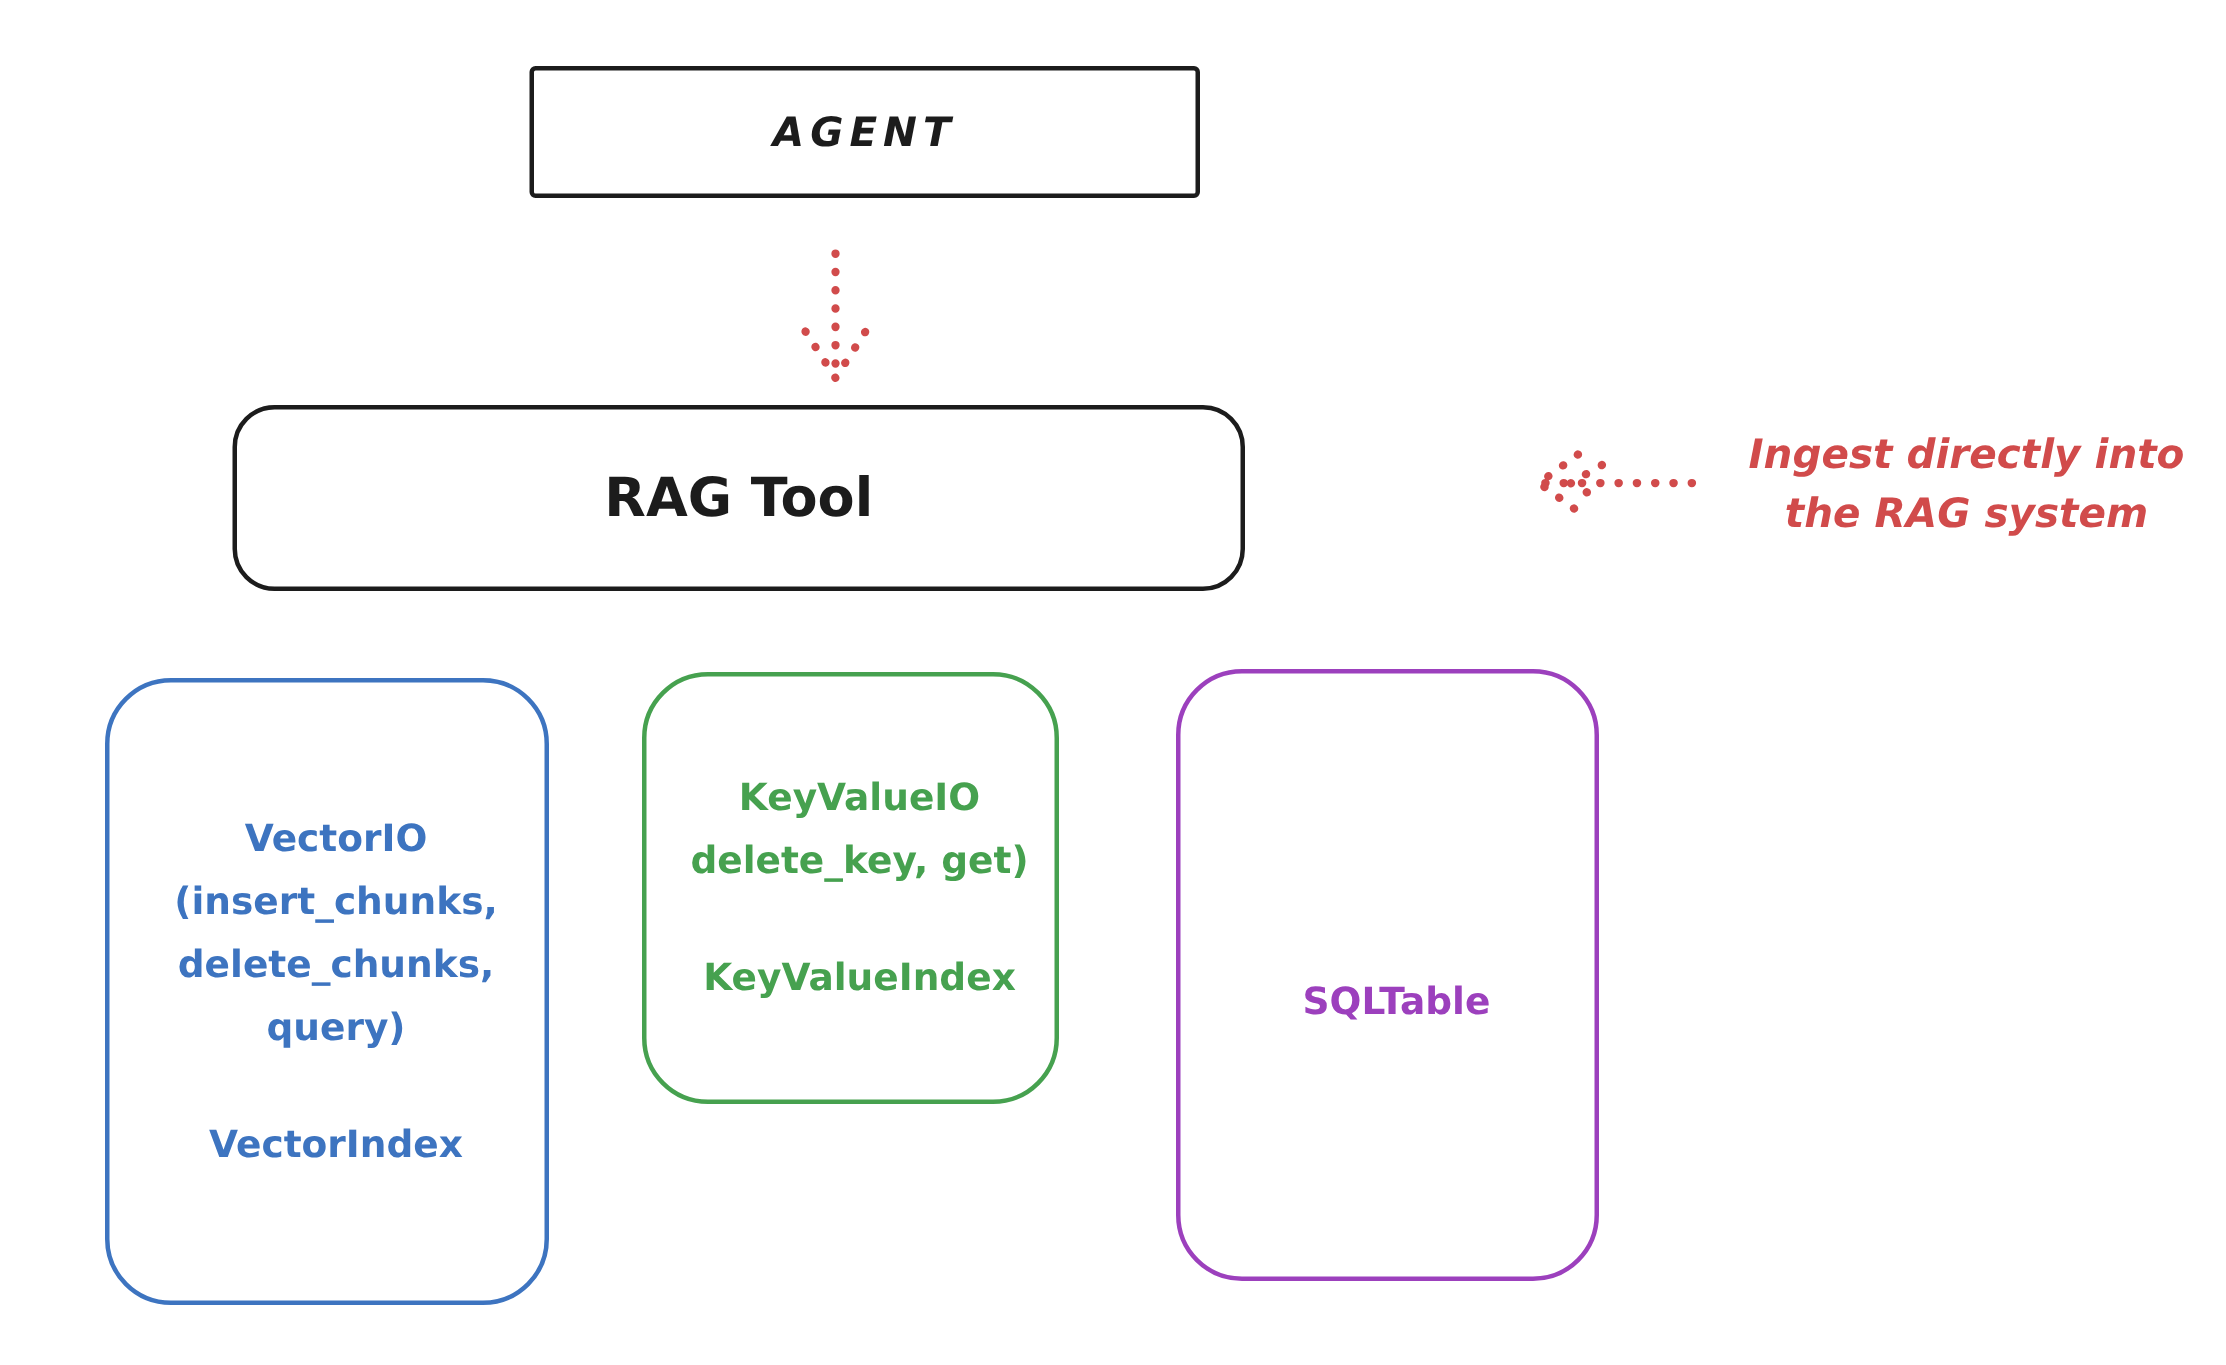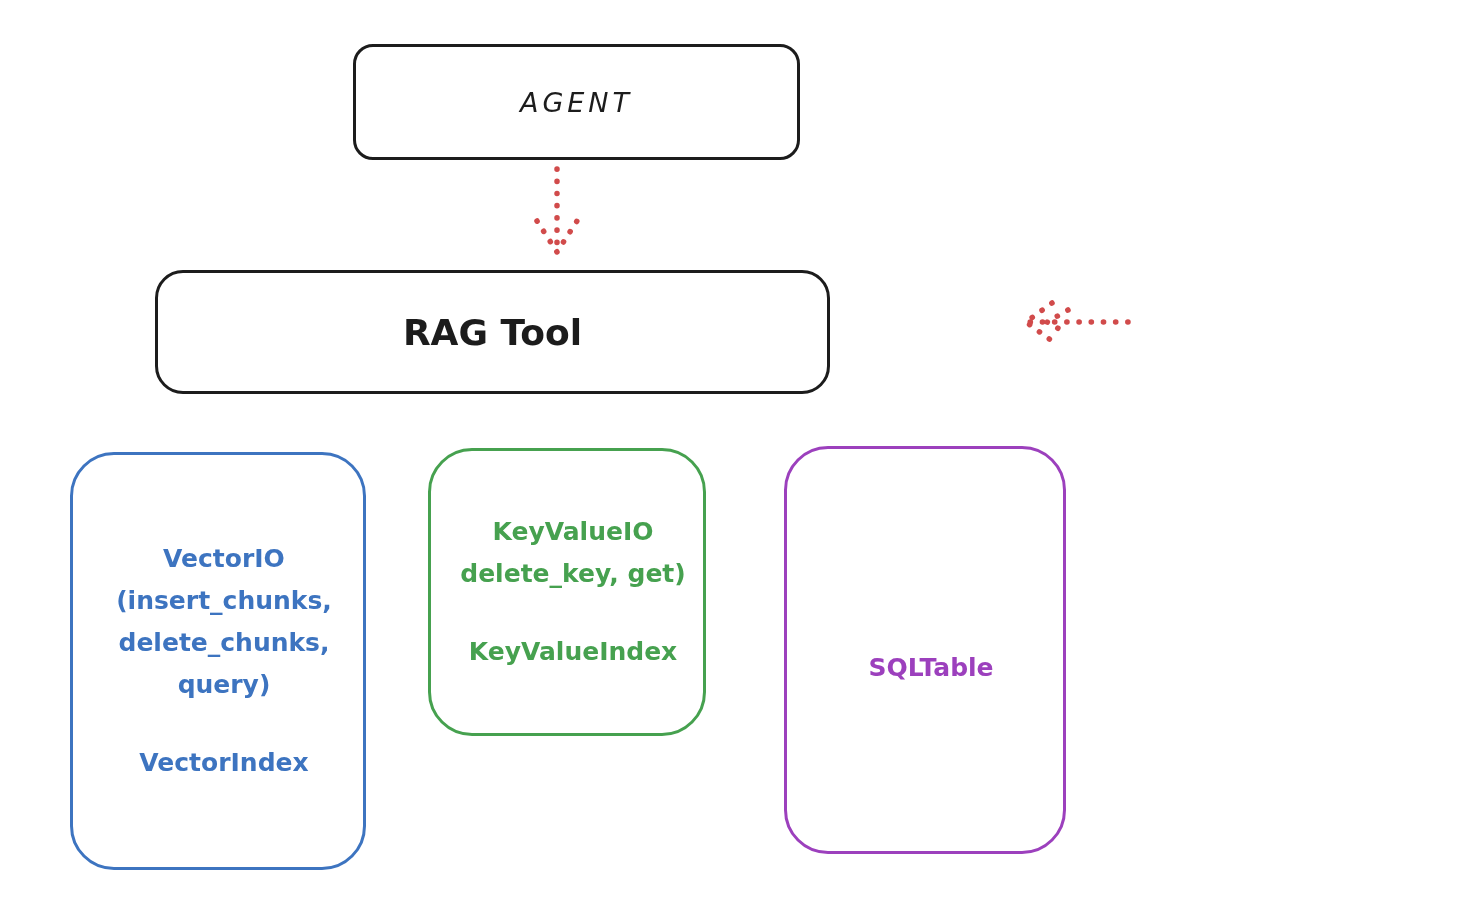--- a/index.html
+++ b/index.html
@@ -25,24 +25,24 @@
     align-items: center;
     justify-content: center;
     text-align: center;
   }
   .box-black {
     border: 3.5px solid #1c1c1c;
     color: #1c1c1c;
   }
   .agent-box {
     left: 353px; top: 44px;
-    width: 447px; height: 116px;
-    border-radius: 20px;
+    width: 447px; height: 88px;
+    border-radius: 4px;
     font-size: 27px;
-    font-weight: 400;
+    font-weight: 700;
     letter-spacing: 4px;
     font-style: italic;
   }
   .rag-box {
     left: 155px; top: 270px;
     width: 675px; height: 124px;
     border-radius: 28px;
     font-size: 36px;
     font-weight: 600;
   }
@@ -121,20 +121,24 @@
       <path class="dotted" d="M557,169 L557,252"></path>
       <path class="dotted" d="M537,221 L557,252 L577,221"></path>
     </g>
     <g>
       <path class="dotted" d="M1128,322 L1028,322"></path>
       <path class="dotted" d="M1052,303 L1026,322 L1052,341"></path>
       <path class="dotted" d="M1068,310 L1047,322 L1068,334"></path>
     </g>
   </svg>
 
+  <div class="annotation">
+    <div>Ingest directly into</div>
+    <div>the RAG system</div>
+  </div>
 
   <div class="box cbox vector-box">
     <div>
       <div>VectorIO</div>
       <div>(insert_chunks,</div>
       <div>delete_chunks,</div>
       <div>query)</div>
     </div>
     <div class="cfooter">VectorIndex</div>
   </div>

